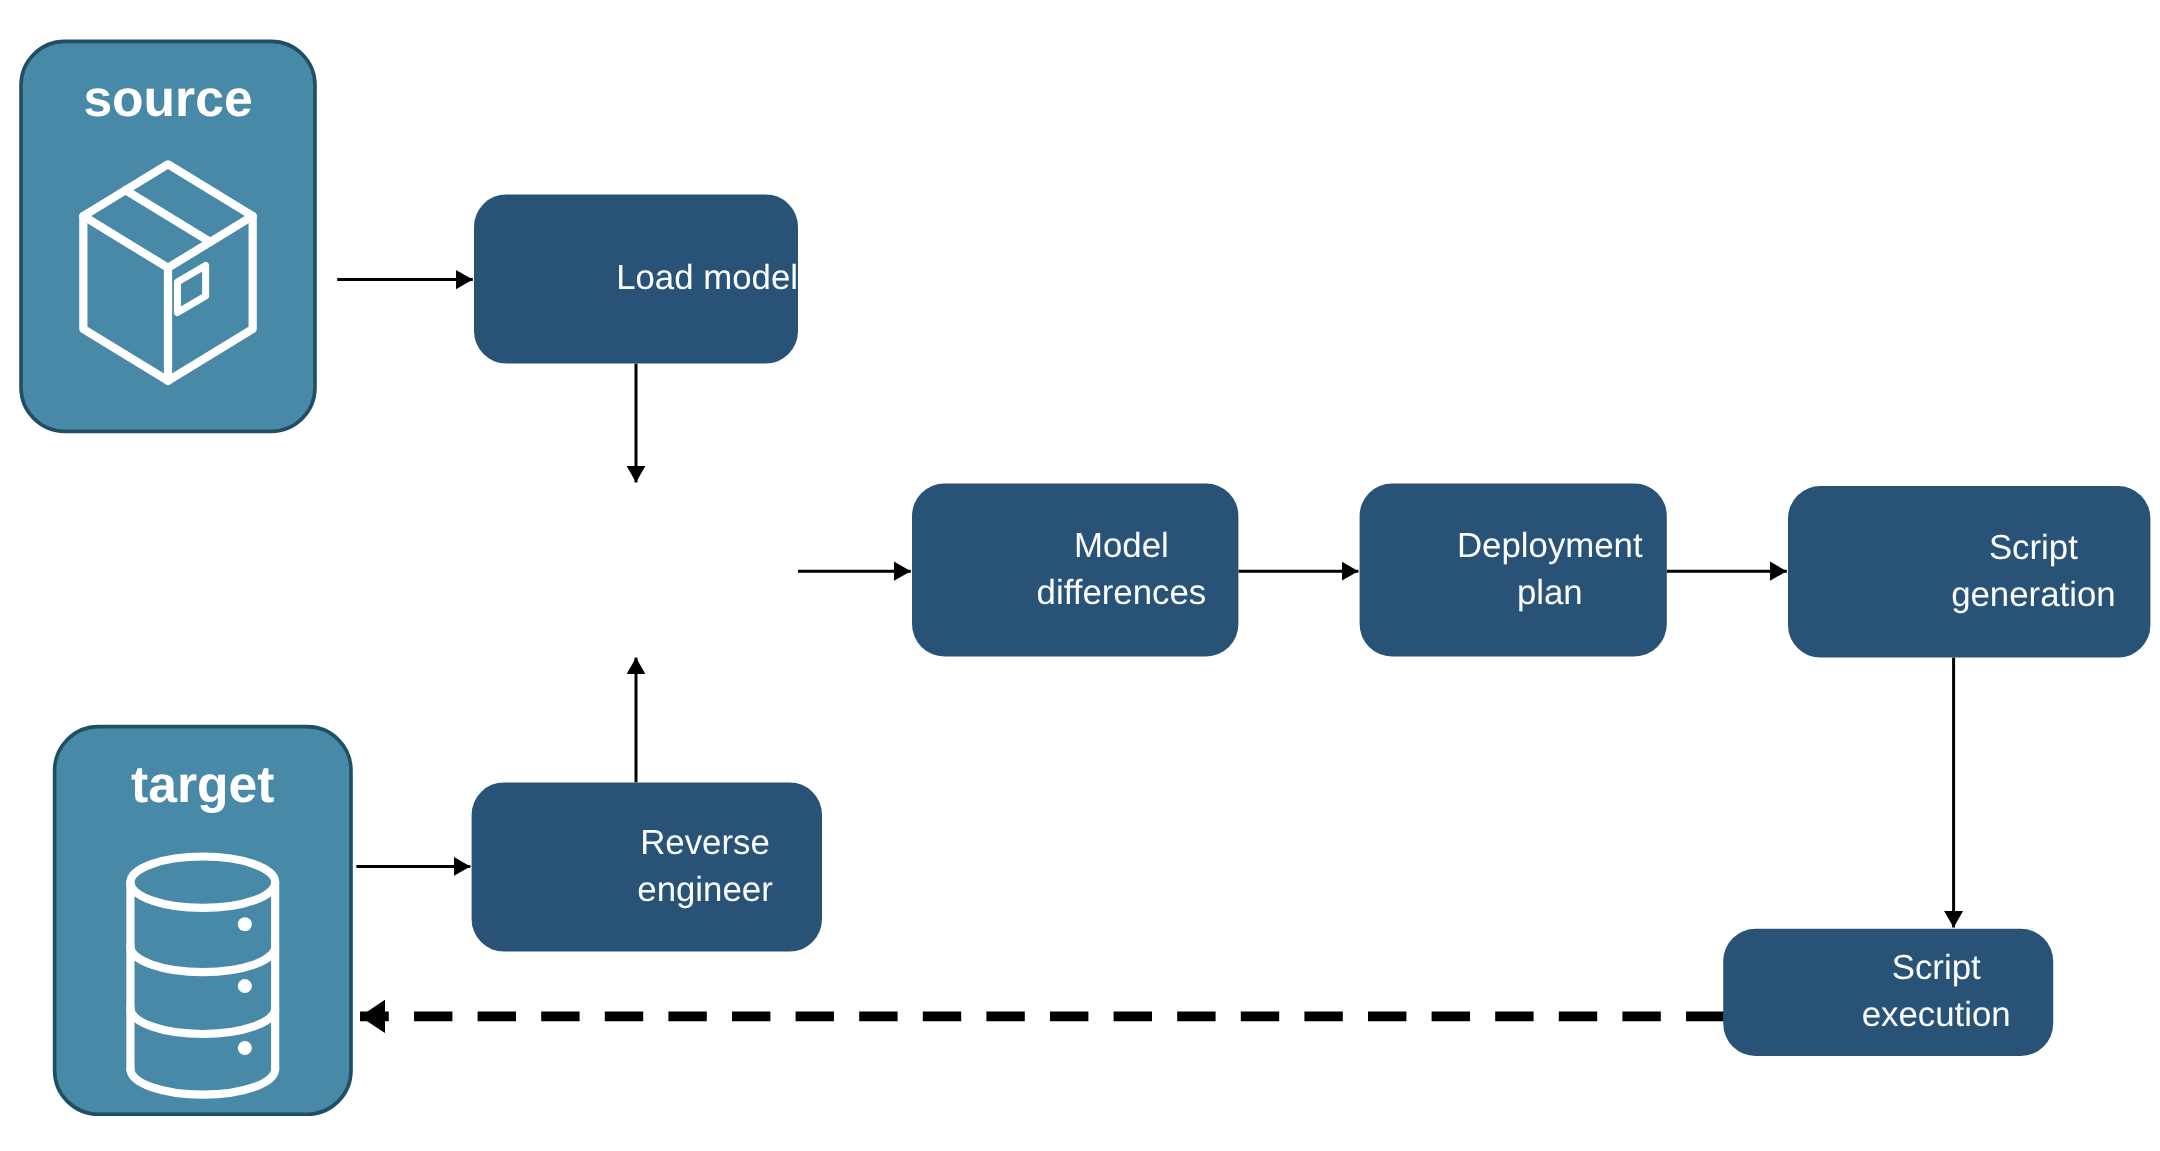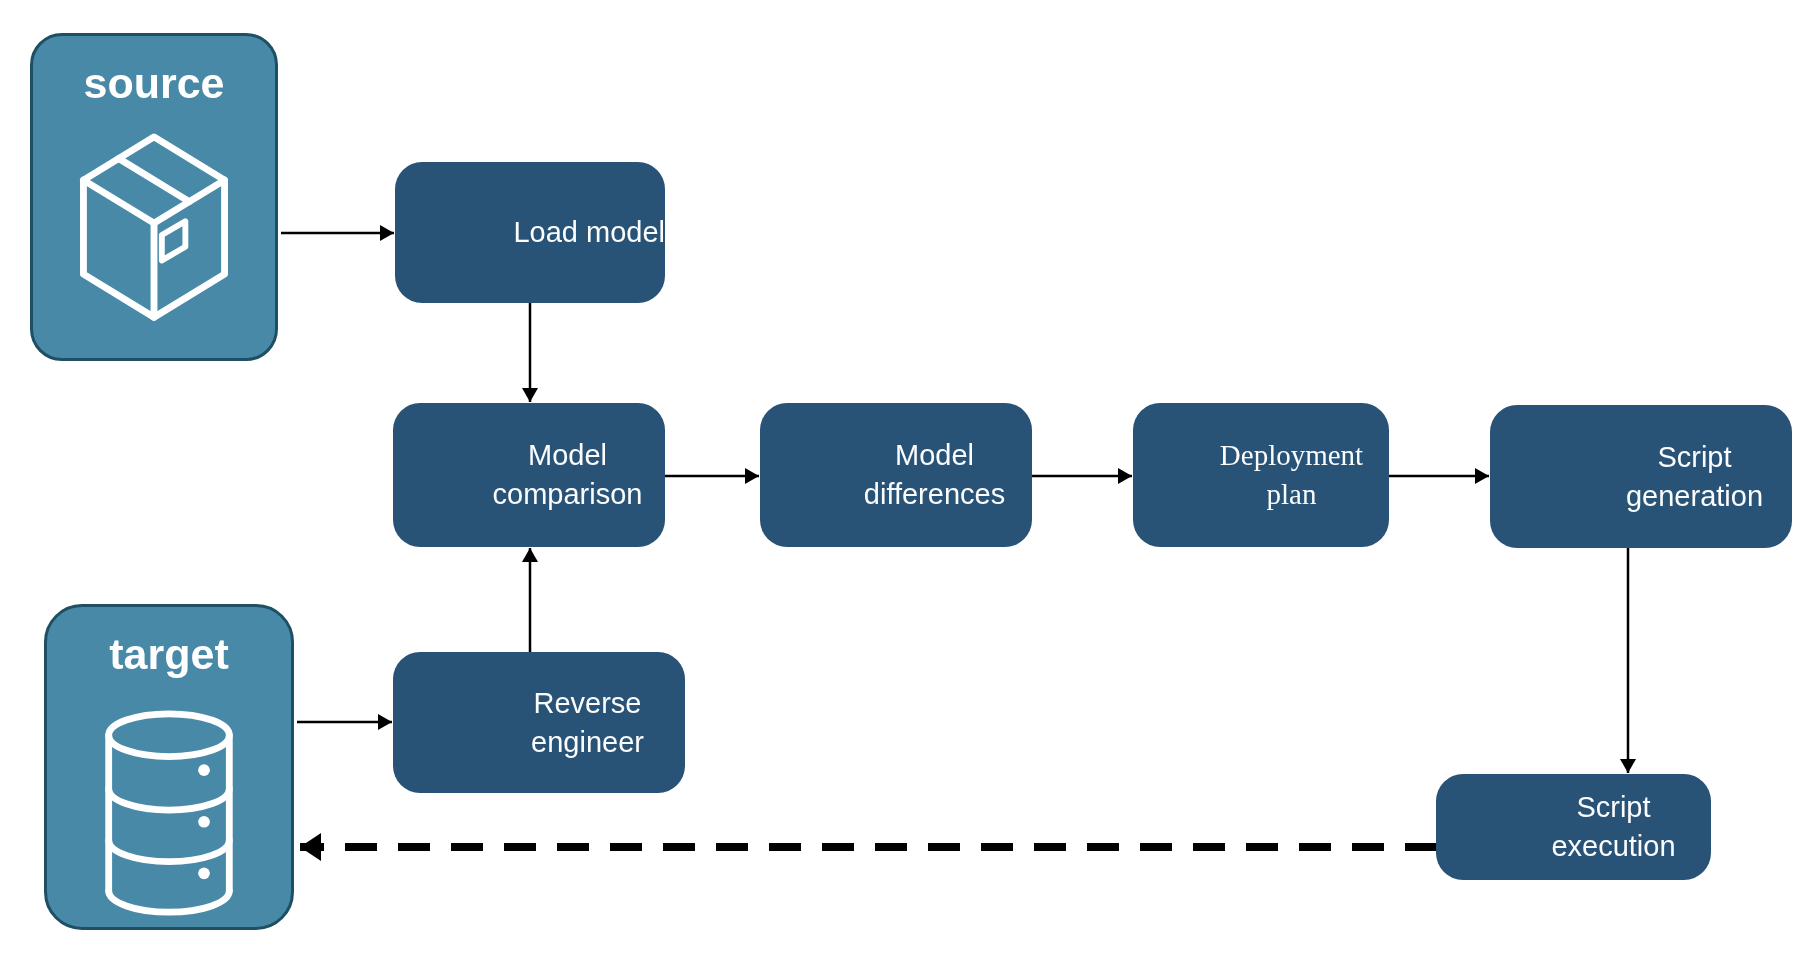--- a/index.html
+++ b/index.html
@@ -30,36 +30,36 @@
   .node-label {
     color: #fbfcfd;
     font-size: 29px;
     line-height: 39px;
     text-align: center;
     max-width: 195px;
   }
   .node--load-model        { left: 395px;  top: 162px; width: 270px; height: 141px; }
   .node--model-comparison  { left: 393px;  top: 403px; width: 272px; height: 144px; }
   .node--model-differences { left: 760px;  top: 403px; width: 272px; height: 144px; }
-  .node--deployment-plan   { left: 1133px; top: 403px; width: 256px; height: 144px; font-family: Liberation Serif, serif; }
+  .node--deployment-plan   { left: 1133px; top: 403px; width: 256px; height: 144px; }
   .node--script-generation { left: 1490px; top: 405px; width: 302px; height: 143px; }
   .node--reverse-engineer  { left: 393px;  top: 652px; width: 272px; height: 141px; padding-left: 20px; }
   .node--script-execution  { left: 1436px; top: 774px; width: 275px; height: 106px; }
   
   .endpoint {
     position: absolute;
     background: #4889a8;
     border: 3px solid #1e4f63;
     border-radius: 38px;
     box-sizing: border-box;
     display: flex;
     flex-direction: column;
     align-items: center;
   }
-  .endpoint--source { left: 30px; top: 33px;  width: 248px; height: 328px; border-radius: 32px; }
+  .endpoint--source { left: 16px; top: 33px;  width: 248px; height: 328px; }
   .endpoint--target { left: 44px; top: 604px; width: 250px; height: 326px; gap: 22px; }
   .endpoint-label {
     margin-top: 26px;
     color: #ffffff;
     font-size: 43px;
     font-weight: bold;
     line-height: 1;
   }
   .endpoint-icon {
     flex: 1;
@@ -121,23 +121,20 @@
         <circle cx="116" cy="119" r="6" fill="#ffffff" stroke="none"></circle>
         <circle cx="116" cy="172" r="6" fill="#ffffff" stroke="none"></circle>
       </svg>
     </div>
   </div>
 
   <div class="node node--load-model">
     <span class="node-label">Load model</span>
   </div>
 
-  <div class="node node--model-comparison">
-    <span class="node-label">Model comparison</span>
-  </div>
 
   <div class="node node--model-differences">
     <span class="node-label">Model differences</span>
   </div>
 
   <div class="node node--deployment-plan">
     <span class="node-label">Deployment plan</span>
   </div>
 
   <div class="node node--script-generation">

